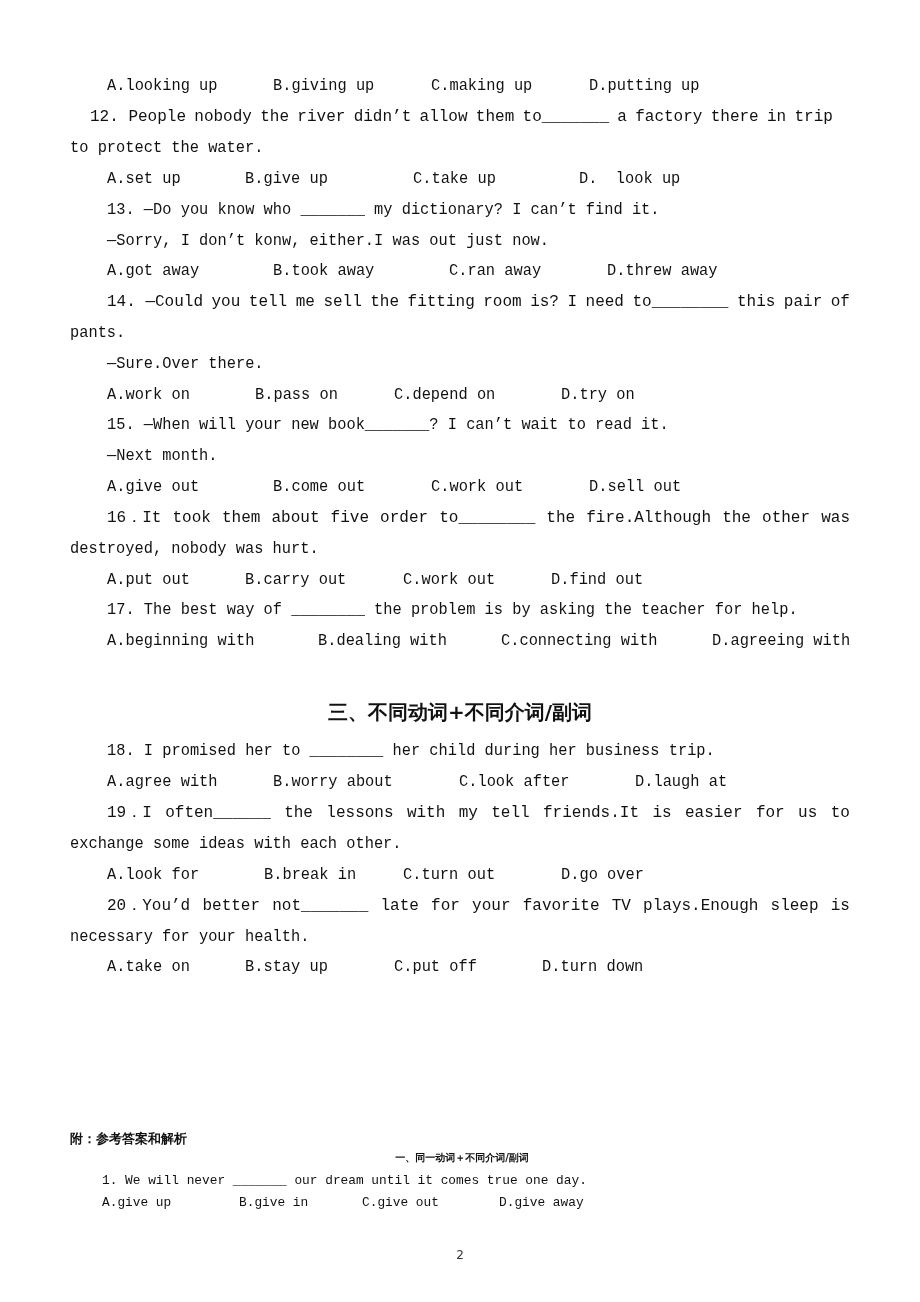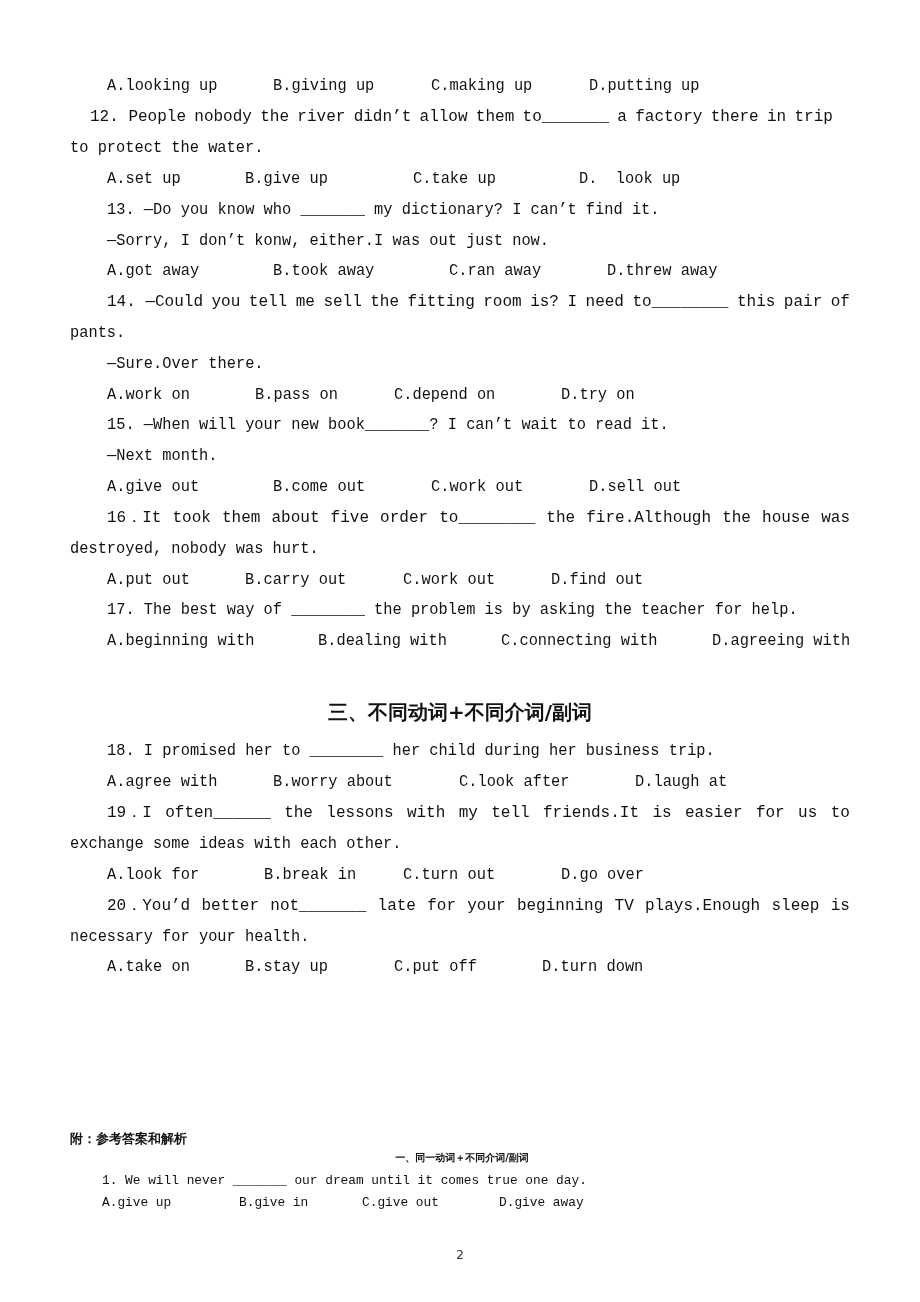--- a/index.html
+++ b/index.html
@@ -108,21 +108,21 @@
   <span>16．It</span>
   <span>took</span>
   <span>them</span>
   <span>about</span>
   <span>five</span>
   <span>order</span>
   <span>to________</span>
   <span>the</span>
   <span>fire.Although</span>
   <span>the</span>
-  <span>house</span>
+  <span>other</span>
   <span>was</span>
 </div>
 <div class="line" style="top:539px">destroyed, nobody was hurt.</div>
 <div>
   <span class="opt" style="left:107px;top:570px">A.put out</span>
   <span class="opt" style="left:245px;top:570px">B.carry out</span>
   <span class="opt" style="left:403px;top:570px">C.work out</span>
   <span class="opt" style="left:551px;top:570px">D.find out</span>
 </div>
 
@@ -167,21 +167,21 @@
   <span class="opt" style="left:561px;top:865px">D.go over</span>
 </div>
 
 <div class="line just" style="left:107px;width:743px;top:896px">
   <span>20．You’d</span>
   <span>better</span>
   <span>not_______</span>
   <span>late</span>
   <span>for</span>
   <span>your</span>
-  <span>beginning</span>
+  <span>favorite</span>
   <span>TV</span>
   <span>plays.Enough</span>
   <span>sleep</span>
   <span>is</span>
 </div>
 <div class="line" style="top:927px">necessary for your health.</div>
 <div>
   <span class="opt" style="left:107px;top:957px">A.take on</span>
   <span class="opt" style="left:245px;top:957px">B.stay up</span>
   <span class="opt" style="left:394px;top:957px">C.put off</span>

